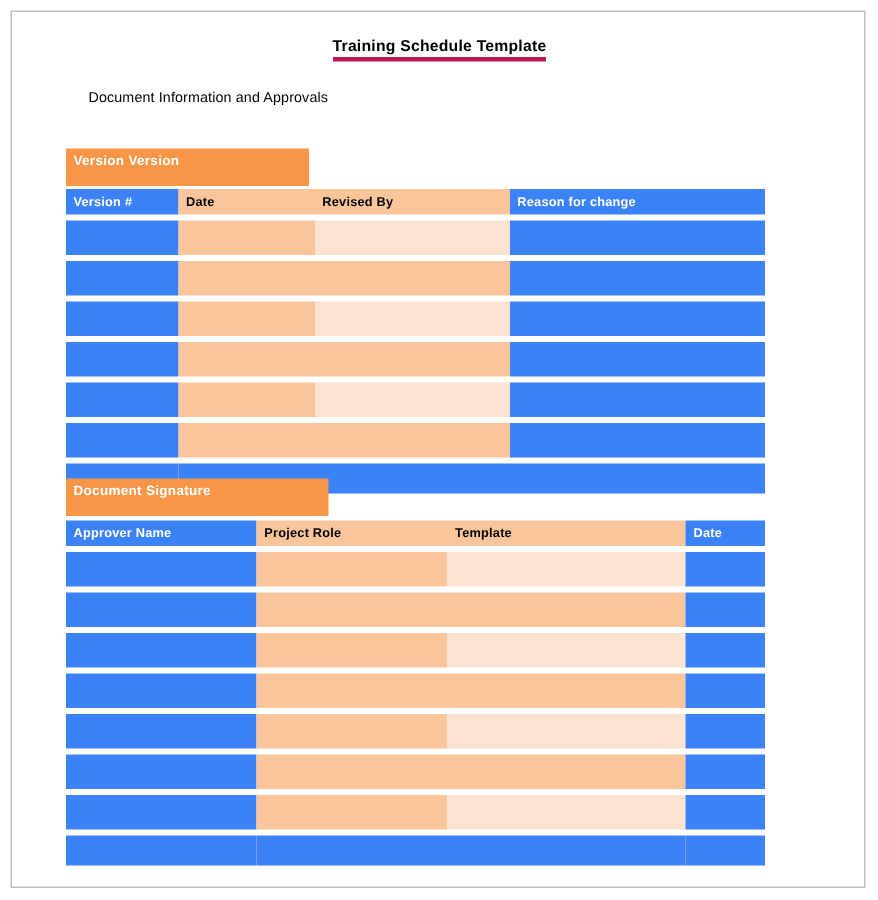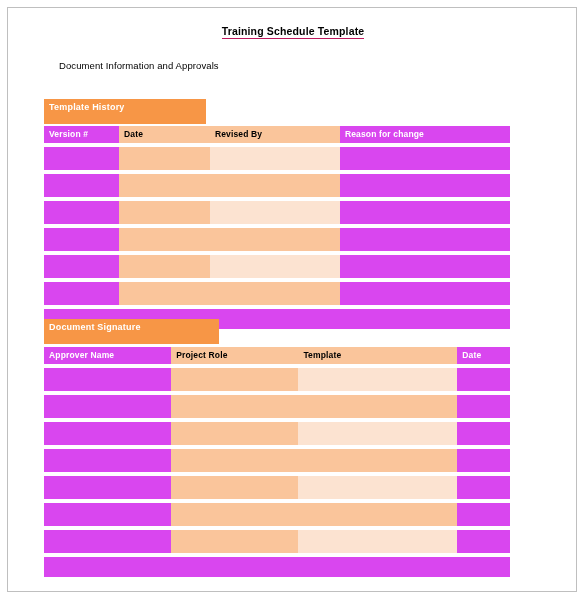--- a/index.html
+++ b/index.html
@@ -33,21 +33,21 @@
     left: 0;
     top: 17px;
     width: 570px;
     text-align: center;
     font-size: 10.5px;
     font-weight: bold;
     color: #000000;
     letter-spacing: 0.15px;
   }
   #doc-title span {
-    border-bottom: 1px solid #be185d;
+    border-bottom: 3px solid #be185d;
     padding-bottom: 1px;
   }
   #doc-subtitle {
     position: absolute;
     left: 51px;
     top: 52px;
     font-size: 9.5px;
     font-weight: normal;
     color: #000000;
     letter-spacing: 0.1px;
@@ -126,36 +126,36 @@
   
   .doc-table tfoot td {
     height: 20px;
   }
   .doc-table tfoot .cell { height: 20px; }
 
   
   .gut { padding-right: 3px; }
 
   
-  .fill-orange { background: #d946ef; color: #FFFFFF; }
+  .fill-orange { background: #3b82f6; color: #FFFFFF; }
   .fill-med    { background: #FAC59B; color: #000000; }
   .fill-light  { background: #FCE3D1; color: #000000; }
 </style>
 </head>
 <body>
 
 <div id="page">
 
   <div id="doc-title">
     <span>Training  Schedule Template</span>
   </div>
 
   <div id="doc-subtitle">Document Information and Approvals</div>
 
-  <div class="section-banner" id="banner-version-history">Template History</div>
+  <div class="section-banner" id="banner-version-history">Version Version</div>
 
   <table class="doc-table" id="table-version-history">
     <colgroup>
       <col style="width:16.1%">
         <col style="width:19.5%">
       <col style="width:27.9%">
         <col style="width:36.5%">
     </colgroup>
     <thead>
       <tr>

